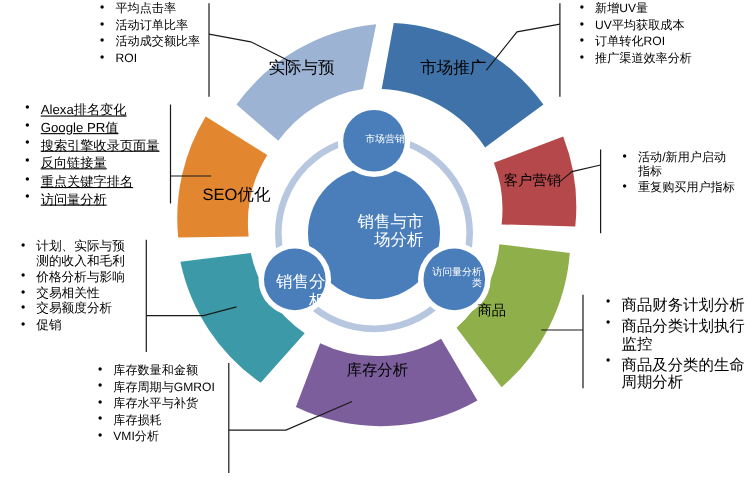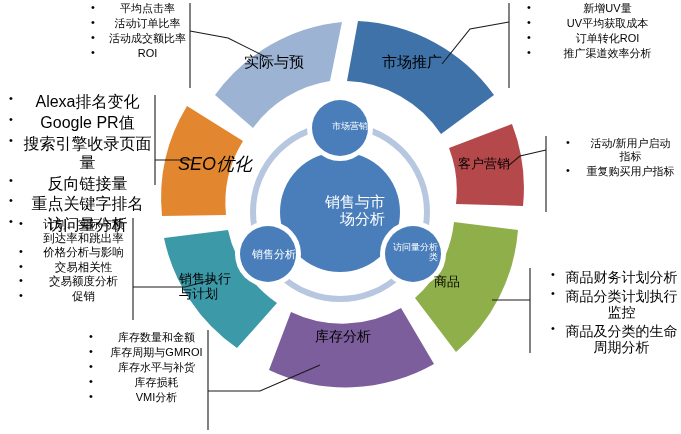--- a/index.html
+++ b/index.html
@@ -52,21 +52,20 @@
     margin: 0;
     padding: 0;
   }
   .callout li {
     position: relative;
     padding-left: 17px;
     margin: 0 0 2px 0;
     line-height: 1.18;
     color: #000000;
     white-space: pre-line;
-    text-align: center;
   }
   .callout li::before {
     content: "\2022";
     position: absolute;
     left: 3px;
     top: -1px;
     font-size: 11px;
     color: #000000;
   }
   .cl-tight li { margin-bottom: 1px; }
@@ -139,59 +138,57 @@
   <div class="petal-label" style="left:222px; top:54px; width:104px; font-size:15px;">实际与预</div>
 
   <div class="petal-label" style="left:360px; top:54px; width:104px; font-size:15px;">市场推广</div>
 
   <div class="petal-label" style="left:438px; top:157px; width:92px; font-size:13px;">客户营销</div>
 
   <div class="petal-label" style="left:412px; top:275px; width:70px; font-size:13px;">商品</div>
 
   <div class="petal-label" style="left:301px; top:329px; width:84px; font-size:14px;">库存分析</div>
 
-  <div class="petal-label" style="left:179px; top:272px; width:84px; font-size:13px; text-align:left;">销售执行
-与计划</div>
-
-  <div class="petal-label" style="left:176px; top:154px; width:78px; font-size:18px;font-style:italic;">SEO优化</div>
+
+  <div class="petal-label" style="left:176px; top:170px; width:78px; font-size:15px;">SEO优化</div>
 
   <div class="hub-label" style="left:295px; top:193px; width:90px; font-size:15px;">销售与市
 场分析</div>
 
   <div class="hub-label" style="left:312px; top:121px; width:56px; font-size:9px;">市场营销</div>
 
   <div class="hub-label" style="left:388px; top:242px; width:50px; font-size:9px;">访问量分析
 类</div>
 
-  <div class="hub-label" style="left:240px; top:248px; width:56px; font-size:11px;">销售分析</div>
+  <div class="hub-label" style="left:240px; top:248px; width:56px; font-size:15px;">销售分析</div>
 
   <div class="callout" style="left:88px; top:2px; width:102px; font-size:11px;">
     <ul>
       <li>平均点击率</li>
       <li>活动订单比率</li>
       <li>活动成交额比率</li>
       <li>ROI</li>
     </ul>
   </div>
 
-  <div class="callout" style="left:6px; top:93px; width:146px; font-size:16px;">
+  <div class="callout" style="left:20px; top:93px; width:146px; font-size:12px;text-decoration:underline;">
     <ul>
       <li>Alexa排名变化</li>
       <li>Google PR值</li>
       <li>搜索引擎收录页面量</li>
       <li>反向链接量</li>
       <li>重点关键字排名</li>
       <li>访问量分析</li>
     </ul>
   </div>
 
   <div class="callout cl-tight" style="left:16px; top:218px; width:118px; font-size:11.5px;">
     <ul>
       <li>计划、实际与预
-到达率和跳出率</li>
+测的收入和毛利</li>
       <li>价格分析与影响</li>
       <li>交易相关性</li>
       <li>交易额度分析</li>
       <li>促销</li>
     </ul>
   </div>
 
   <div class="callout" style="left:86px; top:331px; width:124px; font-size:11px;">
     <ul>
       <li>库存数量和金额</li>

